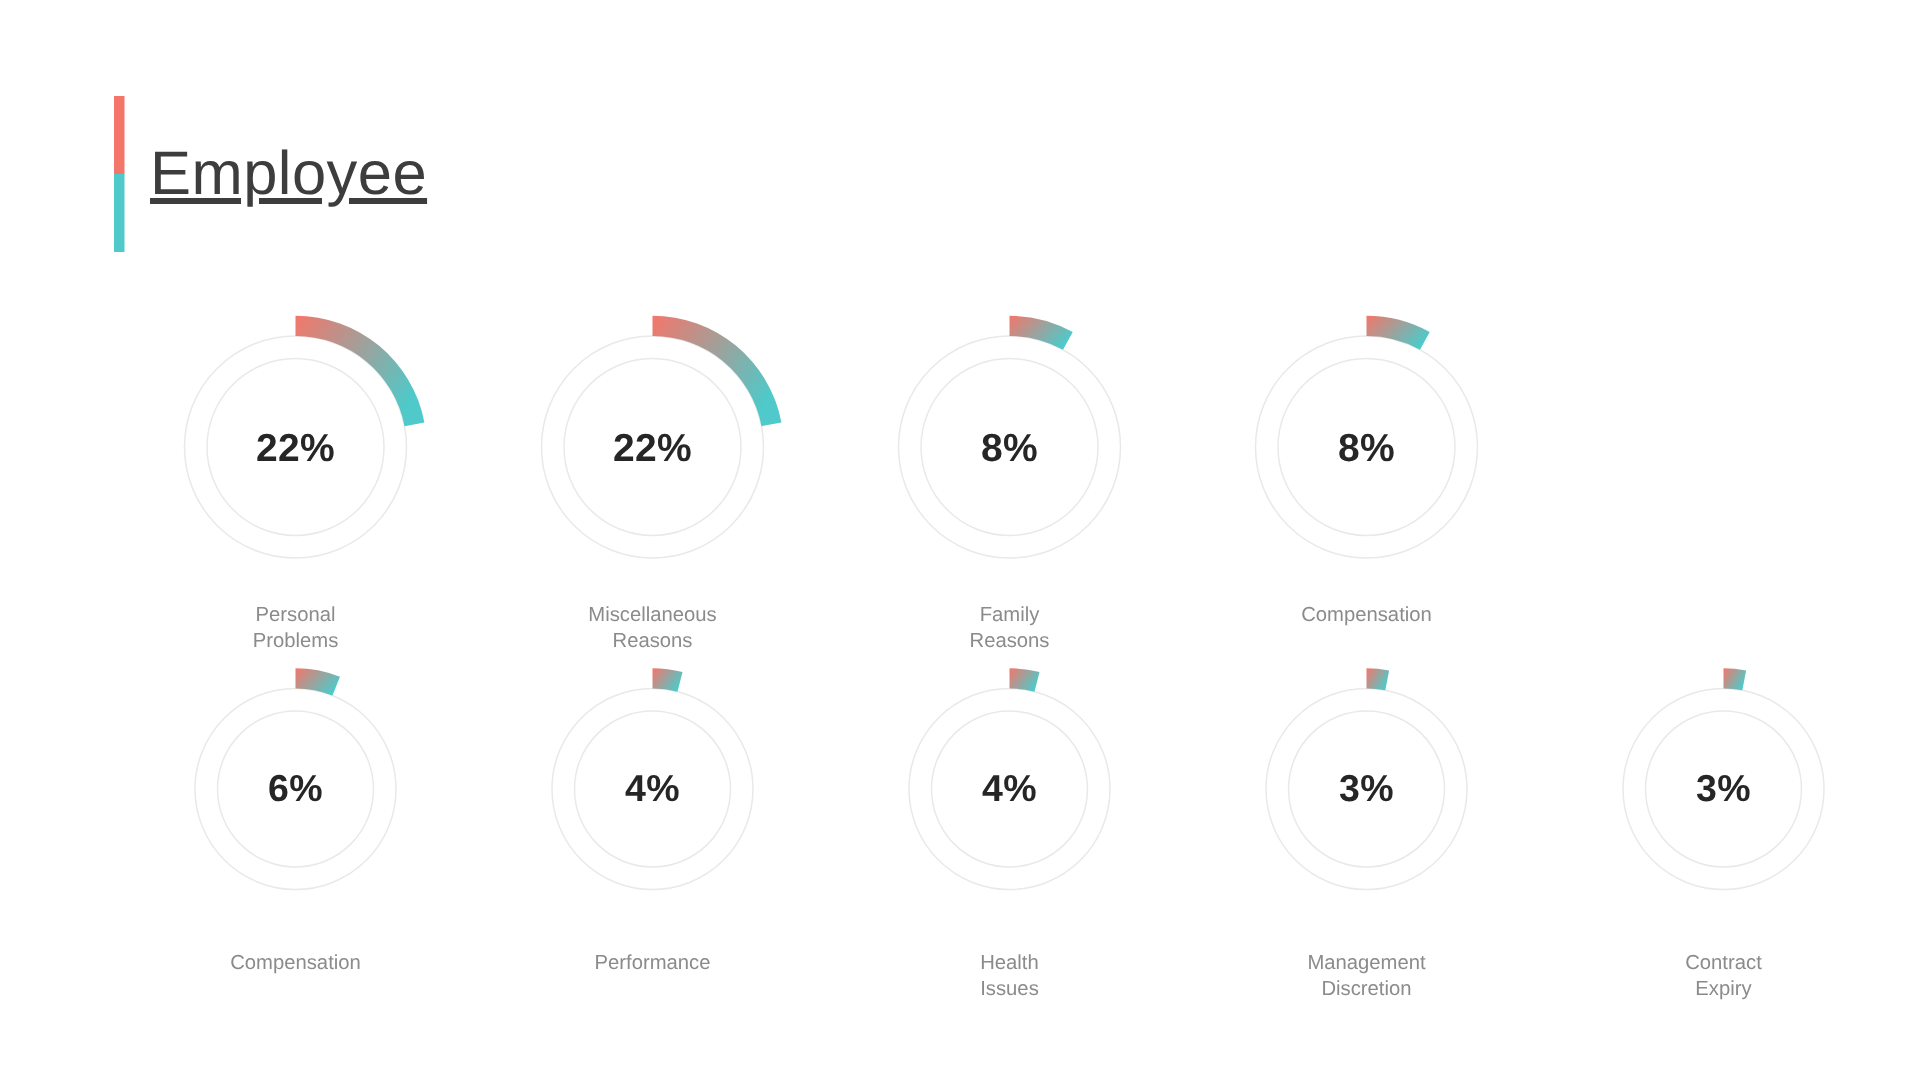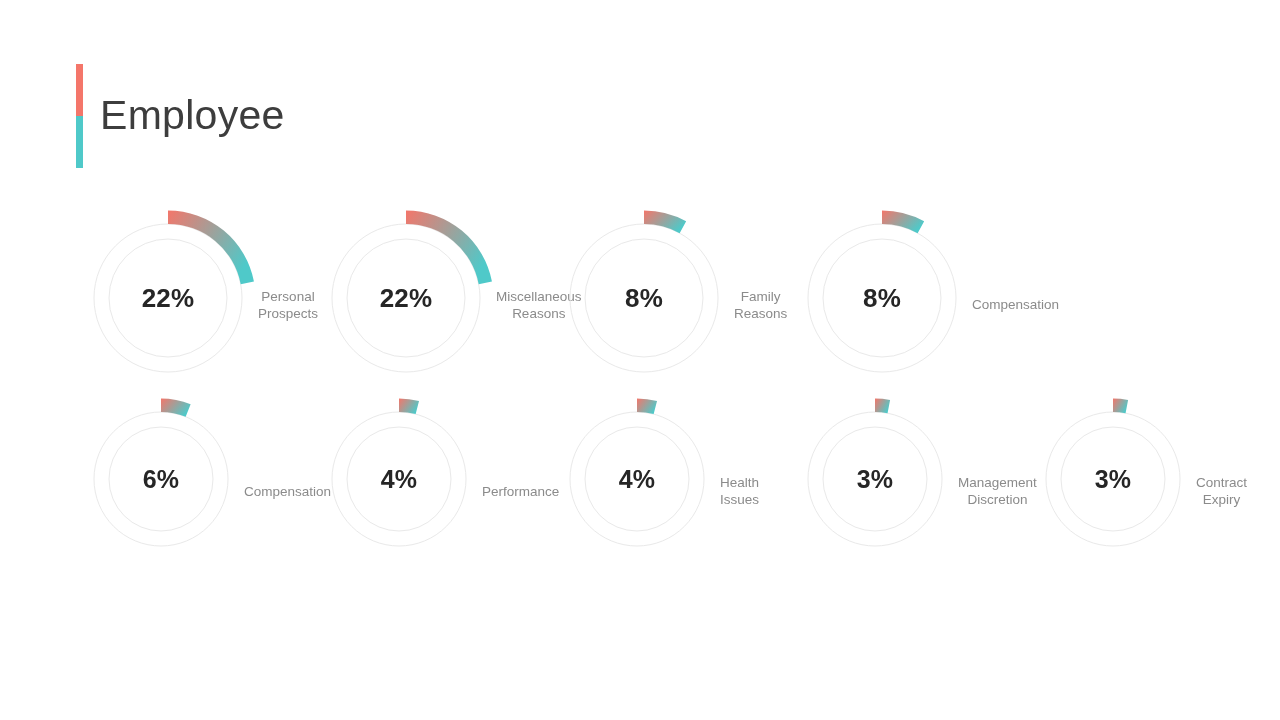--- a/index.html
+++ b/index.html
@@ -40,20 +40,21 @@
     flex-direction: column;
     justify-content: center;
   }
   .title-line1 {
     font-size: 41px;
     font-weight: 300;
     color: #3d3d3d;
     line-height: 52px;
     letter-spacing: 0.3px;
     white-space: nowrap;
+    text-decoration: underline;
   }
   .title-line2 {
     font-size: 41px;
     font-weight: 700;
     color: #0a0a0a;
     line-height: 52px;
     letter-spacing: 0.2px;
     white-space: nowrap;
   }
 
@@ -67,20 +68,21 @@
   .row {
     display: flex;
     justify-content: flex-start;
     padding-left: 78px;
   }
   .row-2 { margin-top: 8px; }
 
   .cell {
     width: 238px;
     display: flex;
+    flex-direction: column;
     align-items: center;
   }
 
   .donut {
     position: relative;
   }
   .donut svg { display: block; overflow: visible; }
 
   .donut-value {
     position: absolute;
@@ -130,21 +132,21 @@
                 <stop offset="100%" stop-color="#4FC9C9"></stop>
               </linearGradient>
             </defs>
             <circle cx="90" cy="90" r="74" fill="none" stroke="#e9e9e9" stroke-width="1"></circle>
             <circle cx="90" cy="90" r="59" fill="none" stroke="#e9e9e9" stroke-width="1"></circle>
             <path d="M 90 2.5 A 87.5 87.5 0 0 1 175.95013443876024 73.6041349737491 L 162.68925655392297 76.13378272065638 A 74 74 0 0 0 90 16 Z" fill="url(#grad0)"></path>
           </svg>
           <div class="donut-value">22%</div>
         </div>
         <div class="cell-label">Personal
-Prospects</div>
+Problems</div>
       </div>
       <div class="cell">
         <div class="donut">
           <svg width="180" height="180" viewBox="0 0 180 180">
             <defs>
               <linearGradient id="grad2" x1="0%" y1="0%" x2="100%" y2="55%">
                 <stop offset="0%" stop-color="#F4766A"></stop>
                 <stop offset="100%" stop-color="#4FC9C9"></stop>
               </linearGradient>
             </defs>

